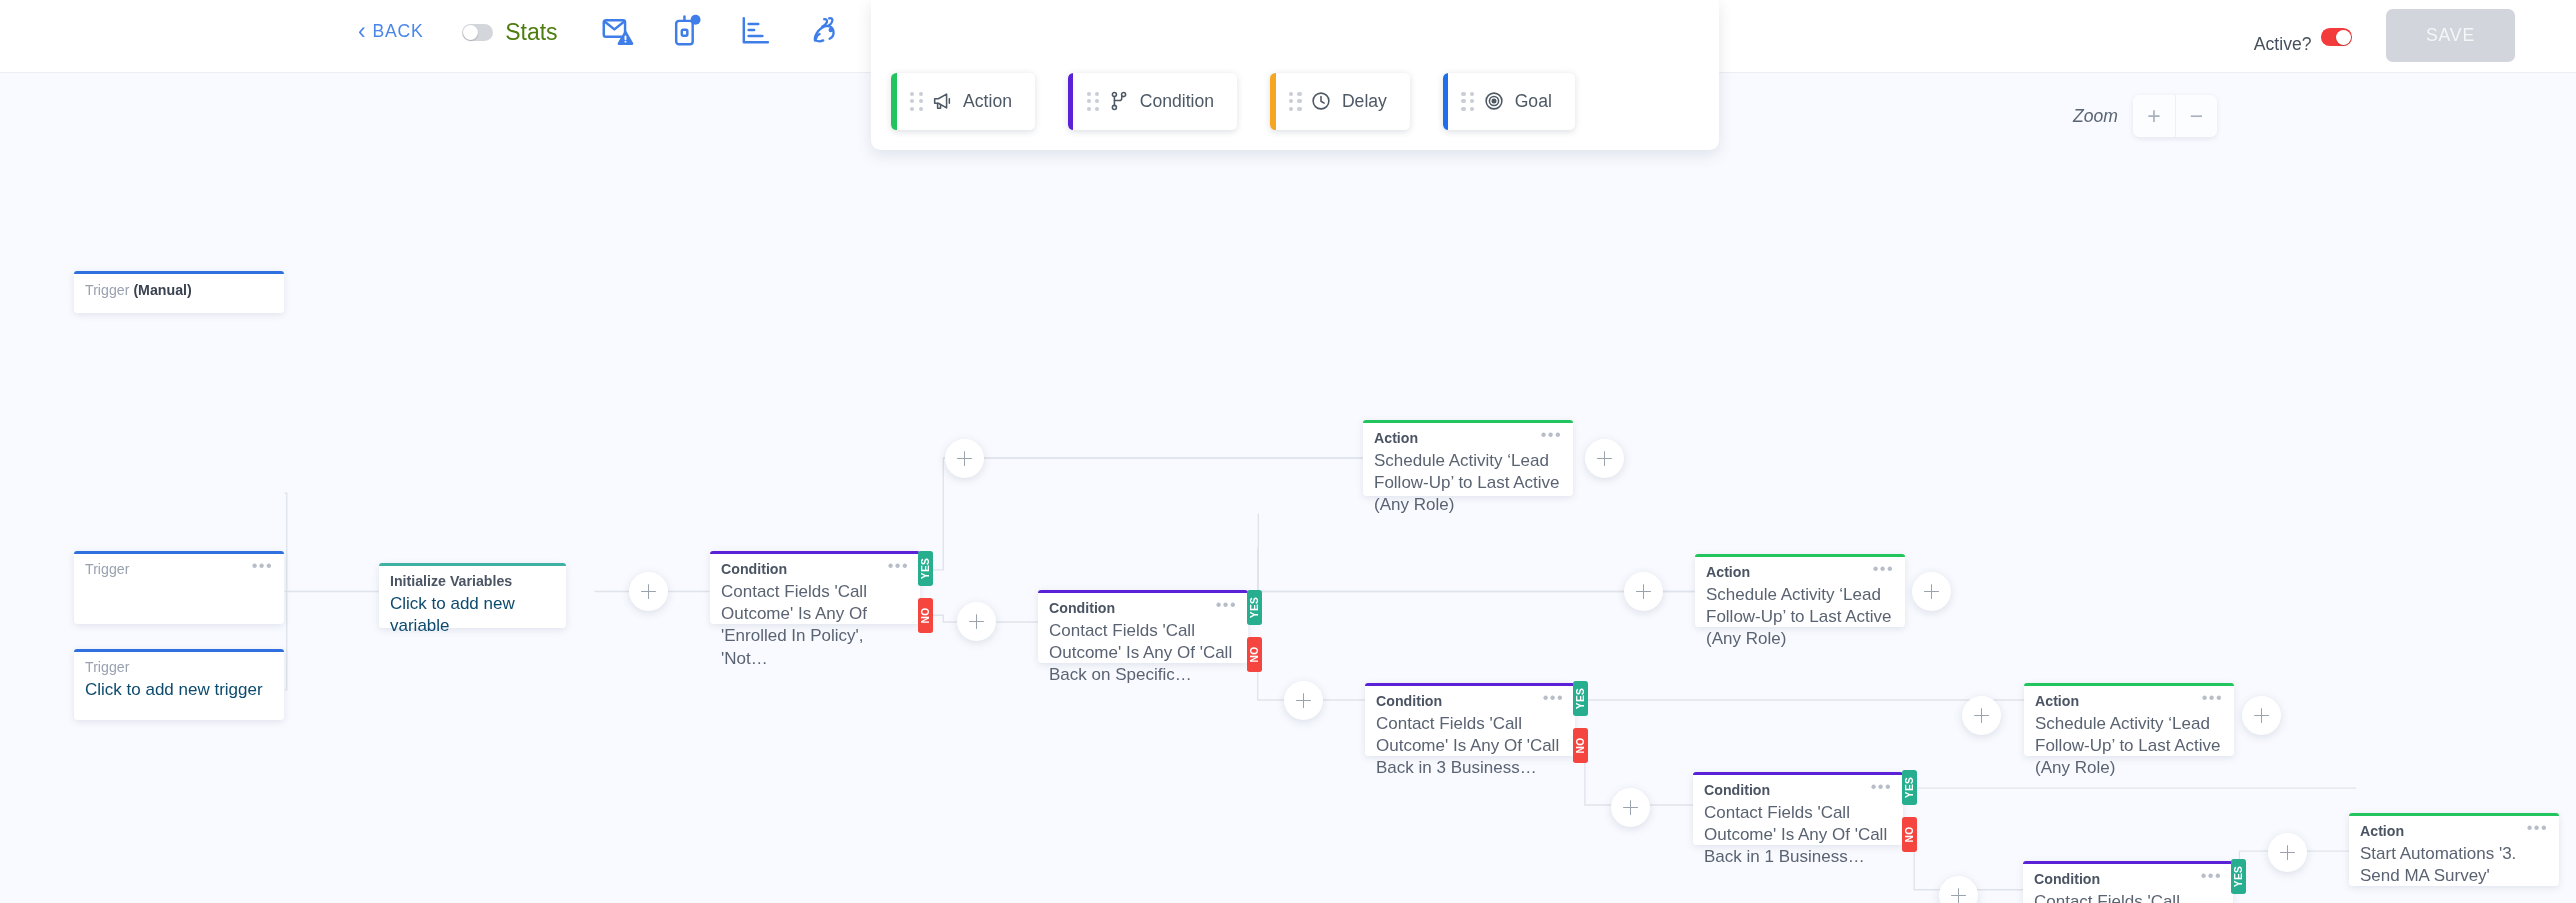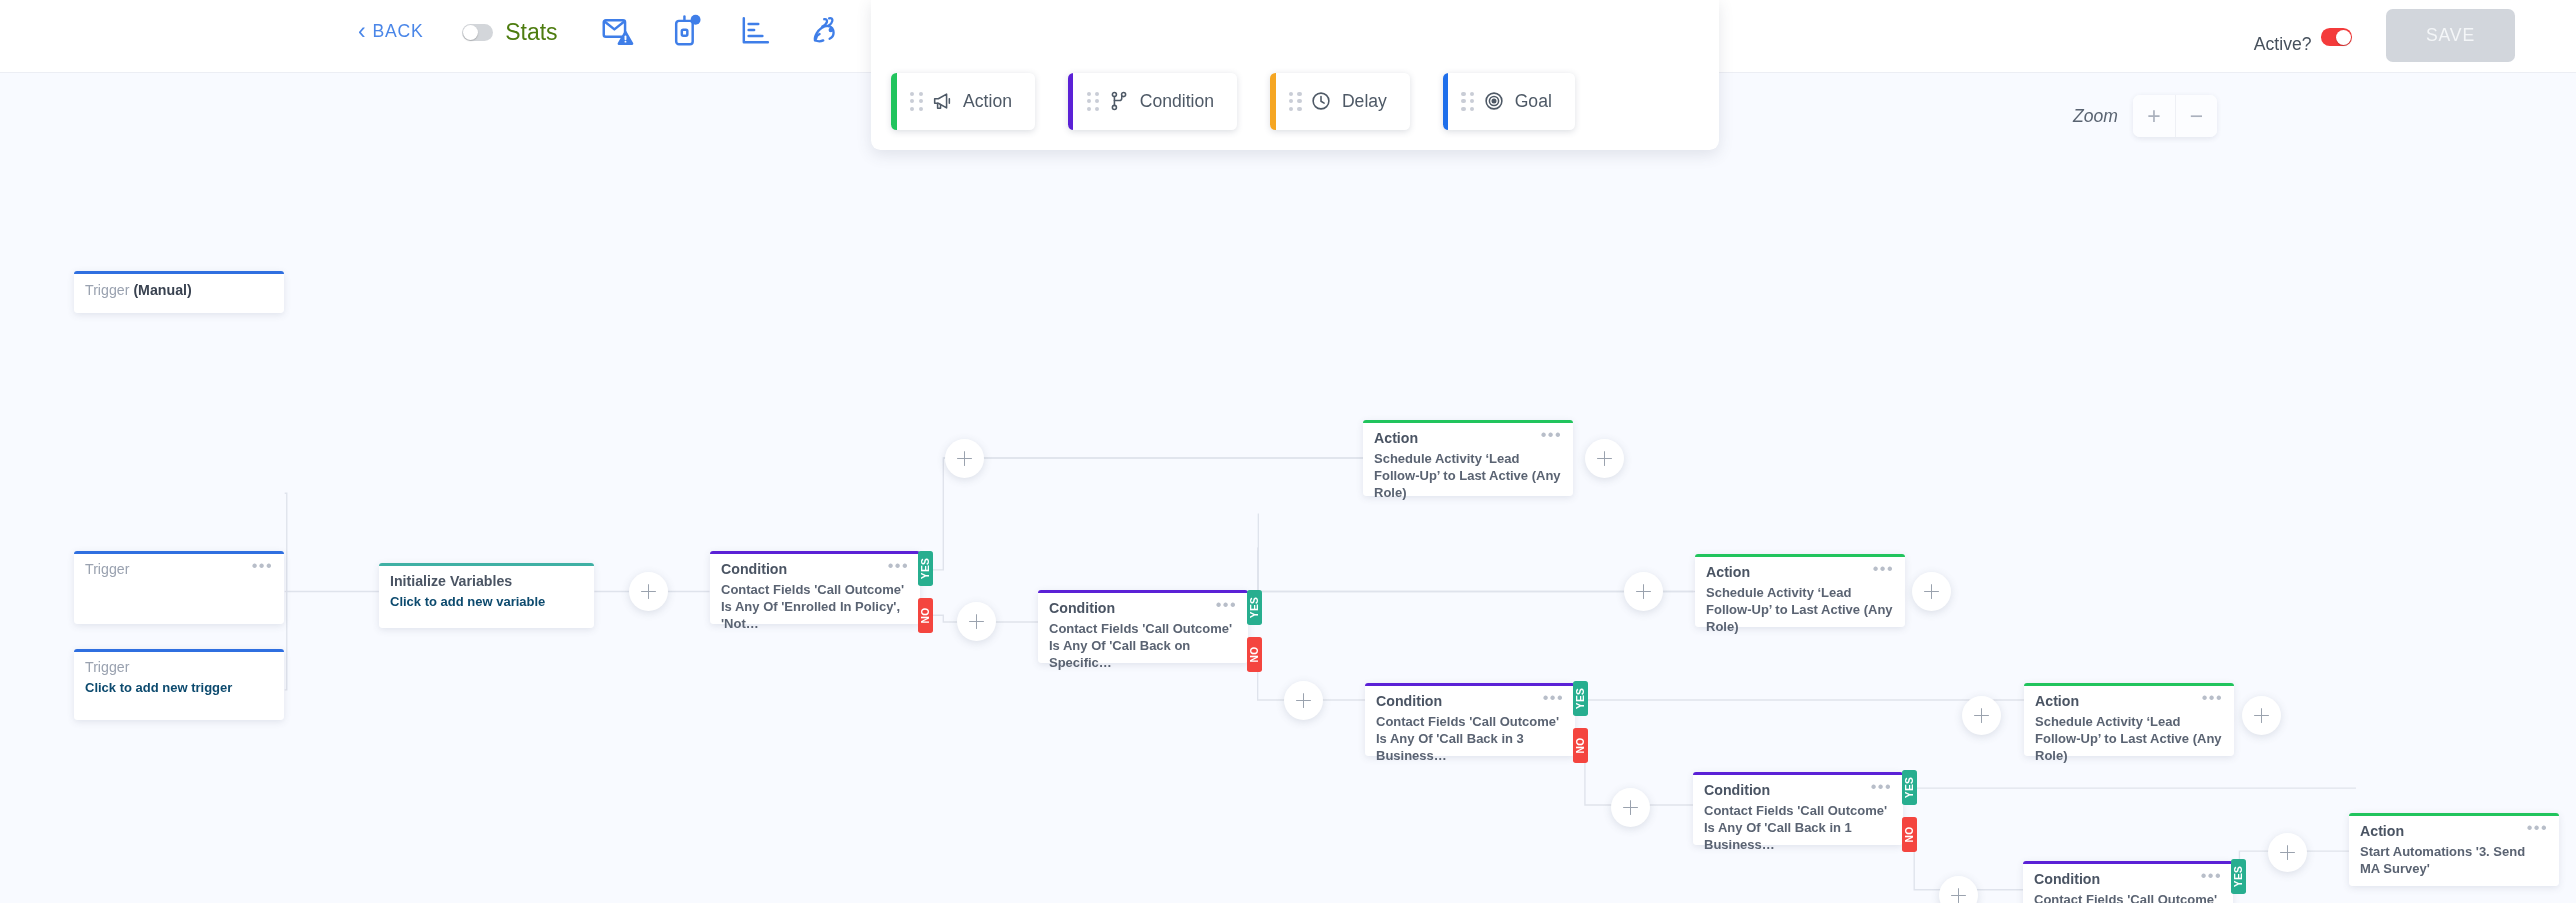--- a/index.html
+++ b/index.html
@@ -140,21 +140,21 @@
   }
   .node-head {
     display: flex; align-items: flex-start; justify-content: space-between;
     padding: 9.5px 11px 0 11px;
   }
   .node-type { font-size: 14.2px; font-weight: bold; color: #4a5463; }
   .node-type.muted { font-weight: normal; color: #9aa2b0; }
   .node-ellipsis { color: #b8bec9; font-size: 16.3px; line-height: .6; letter-spacing: 1.4px; cursor: pointer; }
   .node-body {
     padding: 4.1px 11px 11px 11px;
-    font-size: 13px; line-height: 1.32; color: #5a6372; font-weight: bold;
+    font-size: 17px; line-height: 1.32; color: #5a6372;
   }
   .node-body.link { color: #0c4a6e; }
   .node-head-inline {
     padding: 11px 11px 11px 11px; font-size: 14.2px; color: #9aa2b0;
   }
   .node-head-inline b { color: #394250; }
 
   
   .pill {
     position: absolute; width: 15px; height: 35px; border-radius: 2.7px;
@@ -420,21 +420,21 @@
   </div>
 
   <div class="node" style="left:42px; top:576px; width:210px; height:71px;">
     <div class="topbar-accent" style="background:#2f6fe0"></div>
     <div class="node-head">
       <span class="node-type muted">Trigger</span>
     </div>
     <div class="node-body link">Click to add new trigger</div>
   </div>
 
-  <div class="node" style="left:347px; top:490px; width:215px; height:65px;">
+  <div class="node" style="left:347px; top:490px; width:187px; height:65px;">
     <div class="topbar-accent" style="background:#3fb0a4"></div>
     <div class="node-head">
       <span class="node-type">Initialize Variables</span>
     </div>
     <div class="node-body link">Click to add new variable</div>
   </div>
 
   <div class="plus" style="left:597px; top:499px;"></div>
 
   <div class="node" style="left:678px; top:478px; width:210px; height:73px;">

